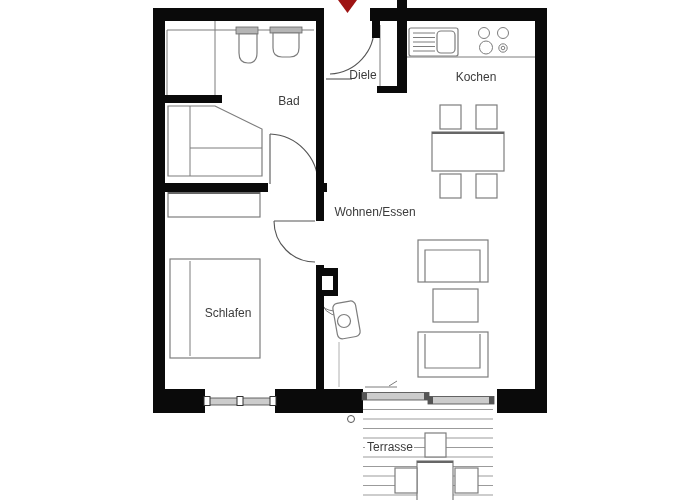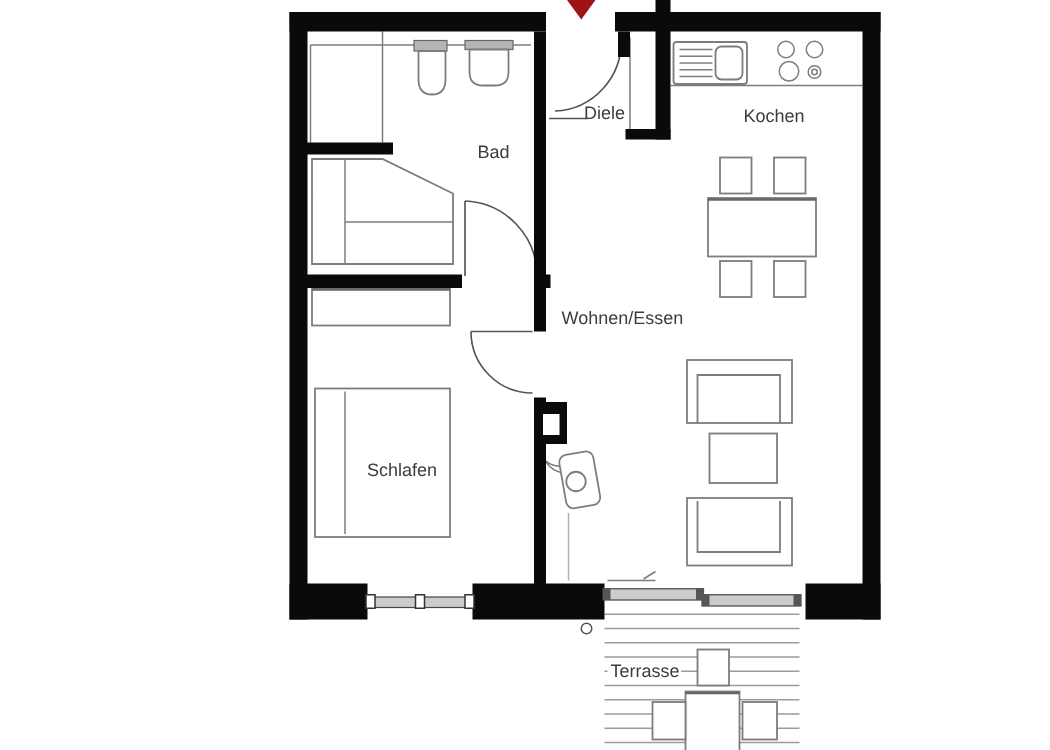--- a/index.html
+++ b/index.html
@@ -1,16 +1,16 @@
 <!DOCTYPE html>
 <html style="--c-wall: #0a0a0a; --c-furniture: #7d7d7d; --c-text: #3c3c3c; --c-entrance_arrow: #9e1414; --c-glass: #cccccc; --c-background: #ffffff;"><head>
 <meta charset="utf-8">
 <style>
   html,body{margin:0;padding:0;background:#fff;}
-  .stage{width:636px;height:500px;position:relative;background:var(--c-background,#fff);overflow:hidden;padding-left:40px;}
+  .stage{width:636px;height:500px;position:relative;background:var(--c-background,#fff);overflow:hidden;}
   svg{display:block;}
   .wall{fill:var(--c-wall,#0a0a0a);stroke:none;}
   .furn{fill:#ffffff;stroke:var(--c-furniture,#7d7d7d);stroke-width:1.2;}
   .furnopen{fill:none;stroke:var(--c-furniture,#7d7d7d);stroke-width:1.2;}
   .thin{fill:none;stroke:var(--c-furniture,#8a8a8a);stroke-width:1;}
   .edge{fill:none;stroke:#666;stroke-width:1.8;}
   .door{fill:none;stroke:#555;stroke-width:1.1;}
   .deck{fill:none;stroke:#9b9b9b;stroke-width:1.1;}
   .glass{fill:var(--c-glass,#cccccc);stroke:#444;stroke-width:0.8;}
   .cap{fill:#555;stroke:none;}

